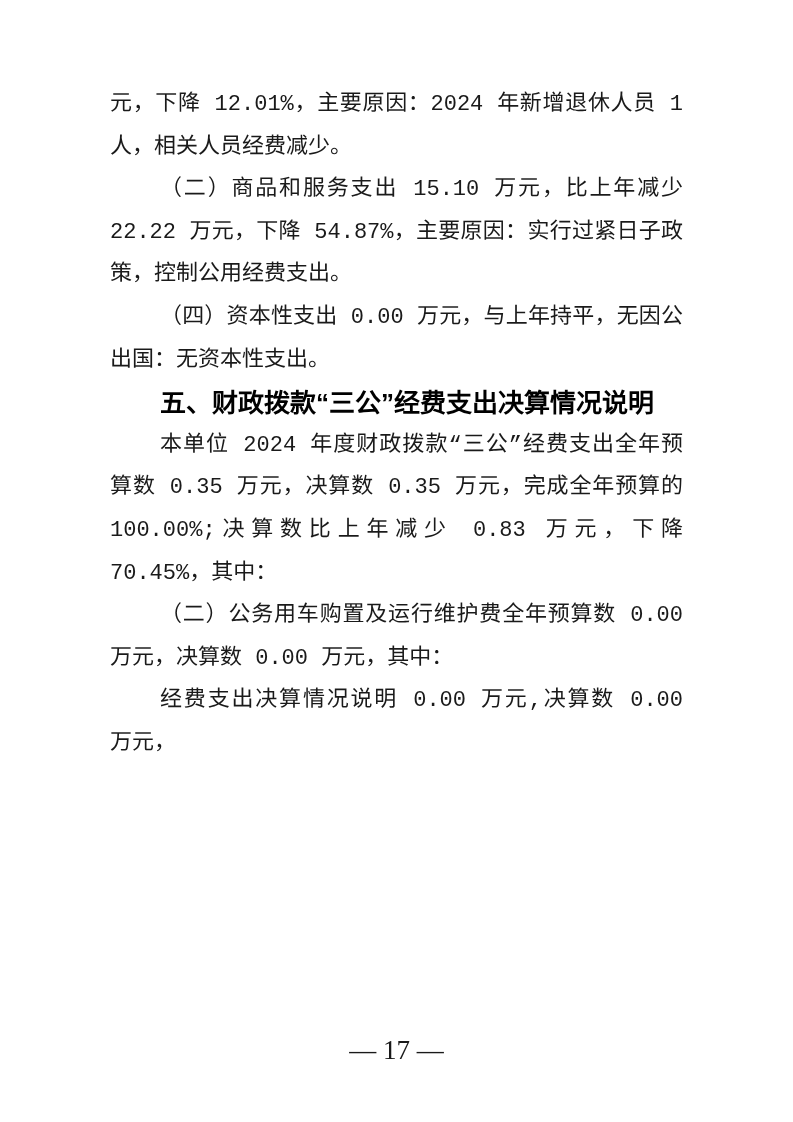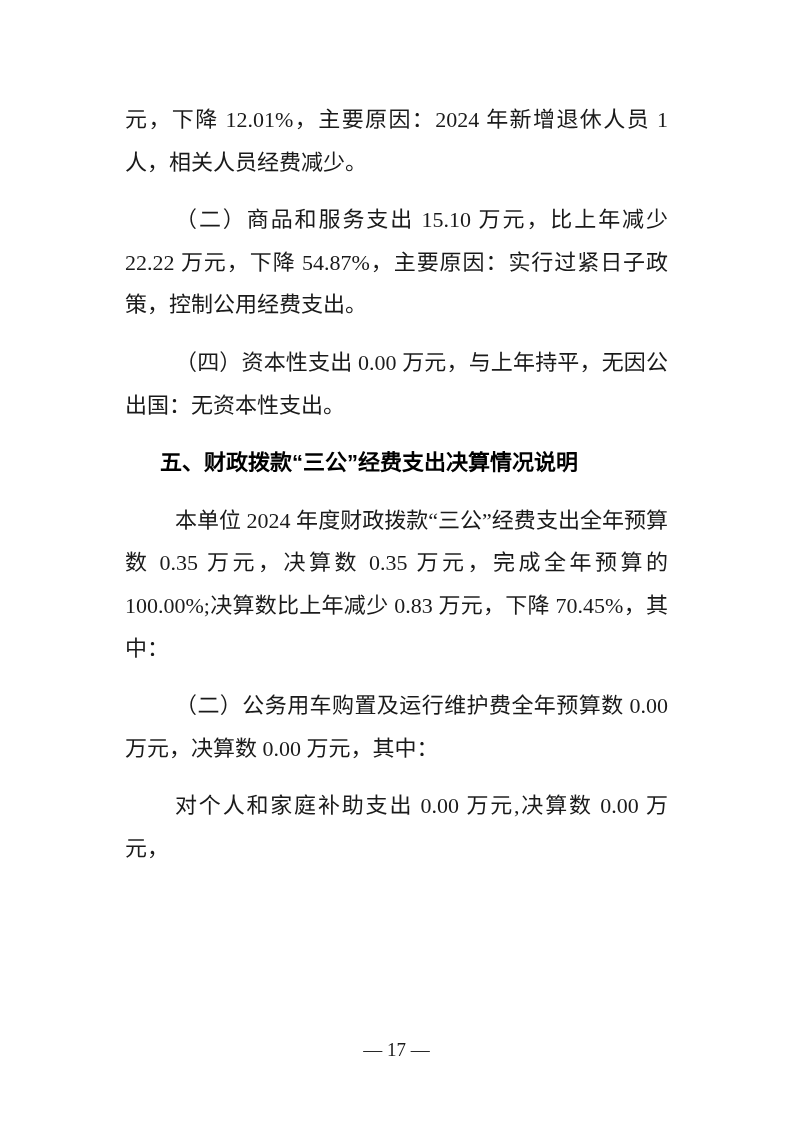--- a/index.html
+++ b/index.html
@@ -20,60 +20,61 @@
     position: absolute;
     top: 84px;
     left: 110px;
     width: 573px;
     font-size: 22px;
     line-height: 42.6px;
     text-align: justify;
     text-justify: inter-character;
   }
   .para {
-    margin: 15px;
+    margin: 0;
     padding: 0;
     text-indent: 50px;
+    font-family: Liberation Mono, monospace;
   }
   .para.no-indent {
     text-indent: 0;
   }
   .section-heading {
     margin: 0;
     padding: 0;
     text-indent: 50px;
     font-family: "Liberation Sans", sans-serif;
     font-weight: 700;
-    font-size: 22px;
+    font-size: 26px;
     line-height: 42.6px;
     color: #000000;
     text-align: left;
   }
   .footer {
     position: absolute;
     top: 1036px;
     left: 0;
     width: 793px;
     text-align: center;
-    font-size: 19px;
+    font-size: 27px;
     line-height: 28px;
     color: #1a1a1a;
     font-family: "Liberation Serif", serif;
   }
 </style>
 </head>
 <body>
 
 <div class="page">
   <div class="text-block">
     <p class="para no-indent">元，下降 12.01%，主要原因：2024 年新增退休人员 1 人，相关人员经费减少。</p>
     <p class="para">（二）商品和服务支出 15.10 万元，比上年减少 22.22 万元，下降 54.87%，主要原因：实行过紧日子政策，控制公用经费支出。</p>
     <p class="para">（四）资本性支出 0.00 万元，与上年持平，无因公出国：无资本性支出。</p>
     <h2 class="section-heading">五、财政拨款“三公”经费支出决算情况说明</h2>
     <p class="para">本单位 2024 年度财政拨款“三公”经费支出全年预算数 0.35 万元，决算数 0.35 万元，完成全年预算的 100.00%;决算数比上年减少 0.83 万元，下降 70.45%，其中：</p>
     <p class="para">（二）公务用车购置及运行维护费全年预算数 0.00 万元，决算数 0.00 万元，其中：</p>
-    <p class="para">对个人和家庭补助支出 0.00 万元,决算数 0.00 万元，</p>
+    <p class="para">经费支出决算情况说明 0.00 万元,决算数 0.00 万元，</p>
   </div>
 
   <div class="footer">
     <span>— 17 —</span>
   </div>
 </div>
 
 </body></html>

